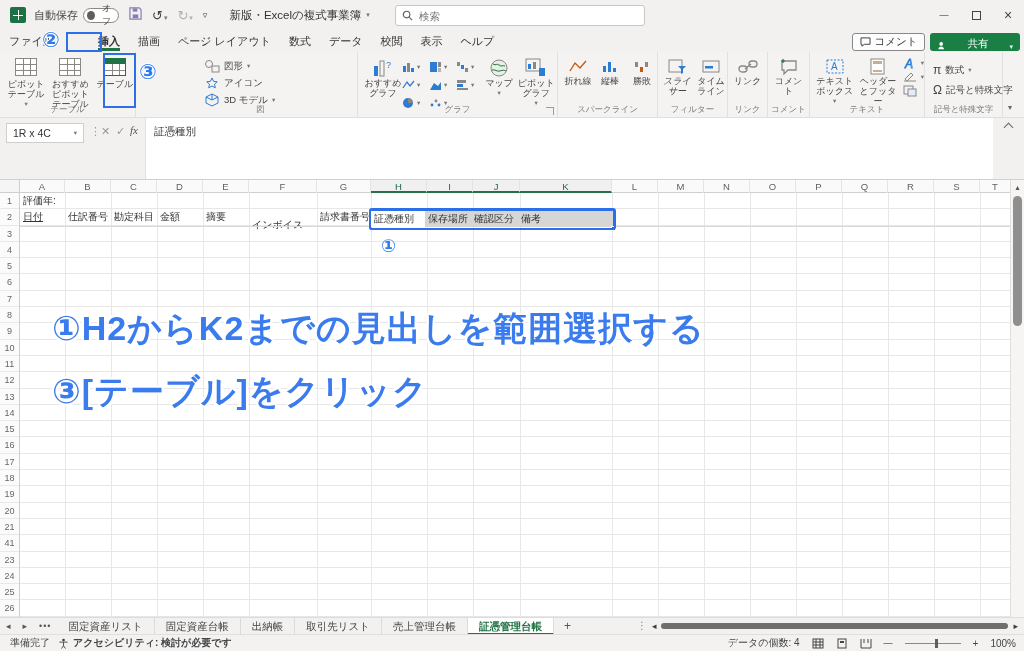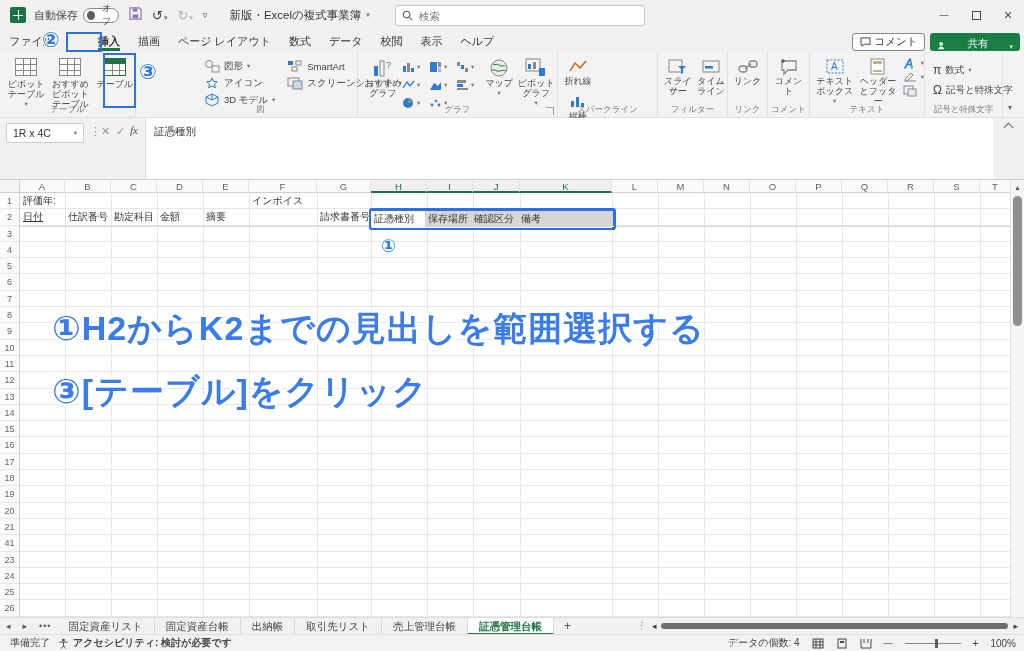--- a/index.html
+++ b/index.html
@@ -243,38 +243,20 @@
         </span>
         <span class="sbtn">
           <svg class="ic16" viewBox="0 0 16 14">
               <path d="M8 1l6 3v6l-6 3-6-3V4z" fill="none" stroke="#2b7cd3"></path>
               <path d="M8 1v6m0 0l6-3M8 7L2 4" stroke="#2b7cd3" fill="none"></path>
             </svg>
           <span>3D モデル</span>
             <span class="caret">▾</span>
         </span>
       </div>
-      <div class="smallcol">
-        <span class="sbtn">
-          <svg class="ic16" viewBox="0 0 16 14">
-              <rect x="1" y="2" width="5" height="4" fill="#2b7cd3"></rect>
-              <rect x="9" y="2" width="5" height="4" fill="none" stroke="#8a8886"></rect>
-              <rect x="5" y="8" width="5" height="4" fill="none" stroke="#8a8886"></rect>
-            </svg>
-          <span>SmartArt</span>
-        </span>
-        <span class="sbtn">
-          <svg class="ic16" viewBox="0 0 16 14">
-              <rect x="1" y="2" width="11" height="8" fill="none" stroke="#8a8886"></rect>
-              <rect x="6" y="5" width="9" height="8" fill="#c5dcf5" stroke="#8a8886"></rect>
-            </svg>
-          <span>スクリーンショット</span>
-            <span class="caret">▾</span>
-        </span>
-      </div>
       <div class="glabel">図</div>
     </div>
 
     <div class="rgroup" style="width:200px; padding-left:6px;">
       <div class="bigbtn" style="width:42px;">
         <svg width="22" height="20" viewBox="0 0 22 20">
             <rect x="2" y="8" width="4" height="10" fill="#2b7cd3"></rect>
             <rect x="8" y="3" width="4" height="15" fill="none" stroke="#8a8886"></rect>
             <text x="14" y="10" font-size="9" fill="#2b7cd3">?</text>
           </svg>
@@ -356,21 +338,21 @@
             <rect x="8" y="4" width="3" height="7" fill="#8a8886"></rect>
             <rect x="14" y="10" width="6" height="8" fill="#2b7cd3"></rect>
           </svg>
         <span>ピボットグラフ</span>
         <span class="caret">▾</span>
       </div>
       <div class="glabel">グラフ</div>
       <span class="dlg"></span>
     </div>
 
-    <div class="rgroup" style="width:100px; padding-left:6px; gap:4px;flex-direction:column;">
+    <div class="rgroup" style="width:100px; padding-left:6px; gap:4px;">
       <div class="bigbtn" style="width:28px;">
         <svg width="20" height="18" viewBox="0 0 20 18">
             <polyline points="2,13 7,5 12,10 18,3" fill="none" stroke="#c55a11" stroke-width="1.4"></polyline>
           </svg>
         <span>折れ線</span>
       </div>
       <div class="bigbtn" style="width:28px;">
         <svg width="20" height="18" viewBox="0 0 20 18">
             <rect x="3" y="8" width="3" height="6" fill="#2b7cd3"></rect>
             <rect x="8" y="4" width="3" height="10" fill="#2b7cd3"></rect>
@@ -555,21 +537,21 @@
       <div class="rn">25</div>
       <div class="rn">26</div>
     </div>
     <div id="cells">
       <span class="cell" style="left:0; top:0;">評価年:</span>
       <span class="cell" style="left:0; top:16.3px;text-decoration:underline;">日付</span>
       <span class="cell" style="left:45px; top:16.3px;">仕訳番号</span>
       <span class="cell" style="left:91px; top:16.3px;">勘定科目</span>
       <span class="cell" style="left:137px; top:16.3px;">金額</span>
       <span class="cell" style="left:183px; top:16.3px;">摘要</span>
-      <span class="cell" style="left:229px; top:0;">インボイス</span>
+      <span class="cell" style="left:229px; top:24px;">インボイス</span>
       <span class="cell" style="left:297px; top:16.3px;">請求書番号</span>
       <div class="row2line"></div>
       <div class="selbox">
         <span class="selcell" style="width:54px; background:#fff;">証憑種別</span>
         <span class="selcell" style="width:46px; background:#d6d6d6;">保存場所</span>
         <span class="selcell" style="width:47px; background:#d6d6d6;">確認区分</span>
         <span class="selcell" style="flex:1; background:#d6d6d6;">備考</span>
         <span class="fillhandle"></span>
       </div>
     </div>

